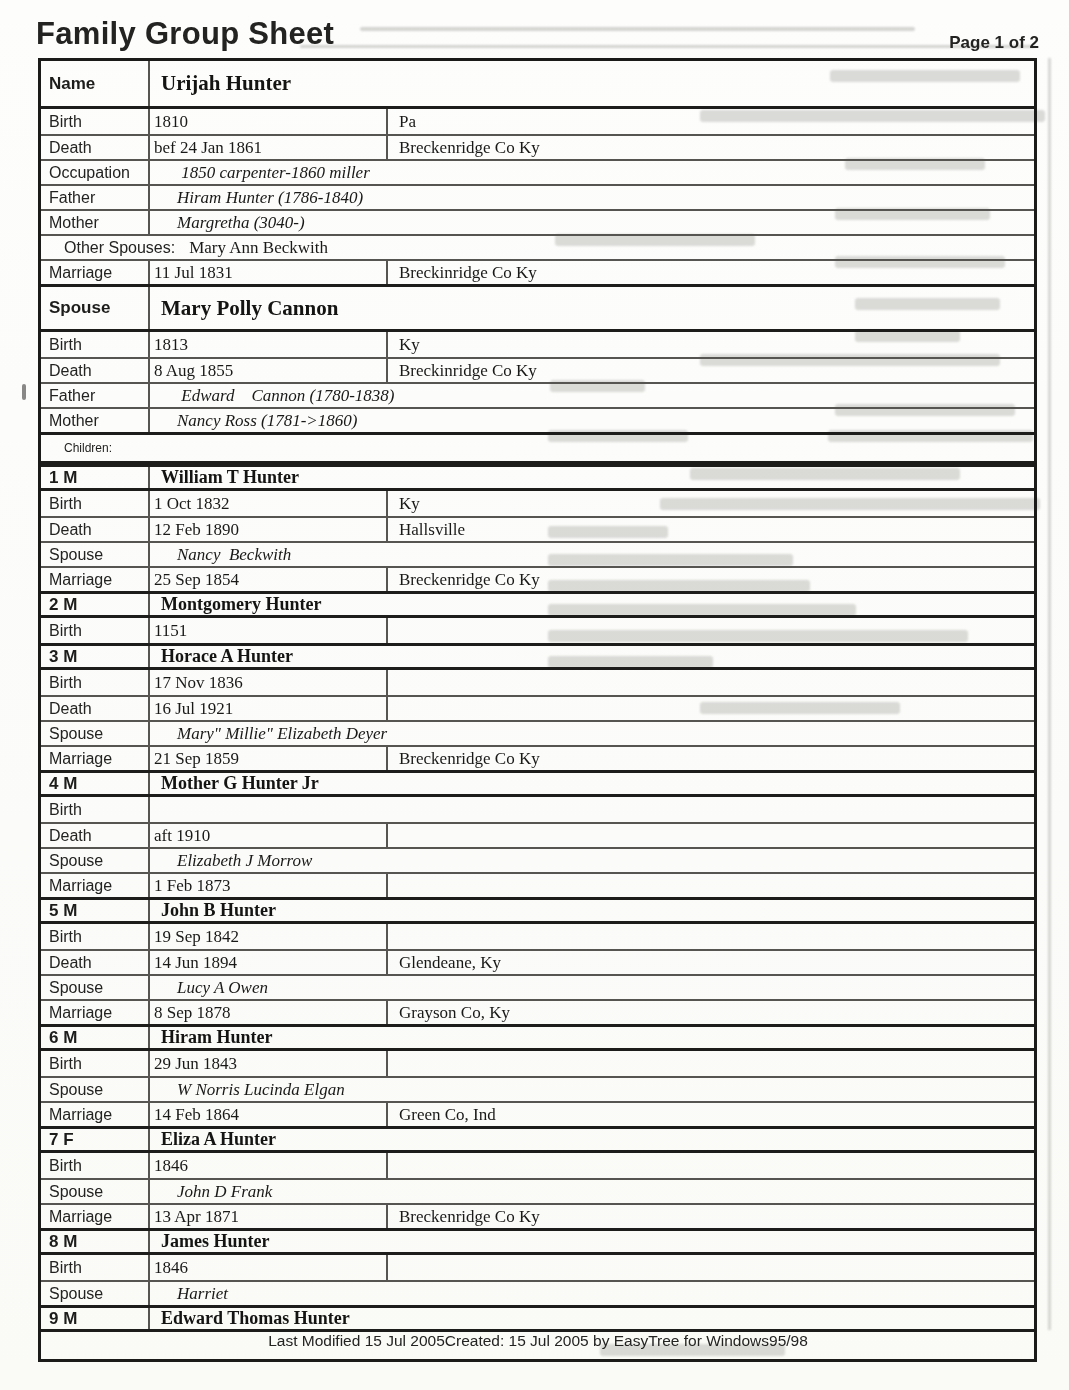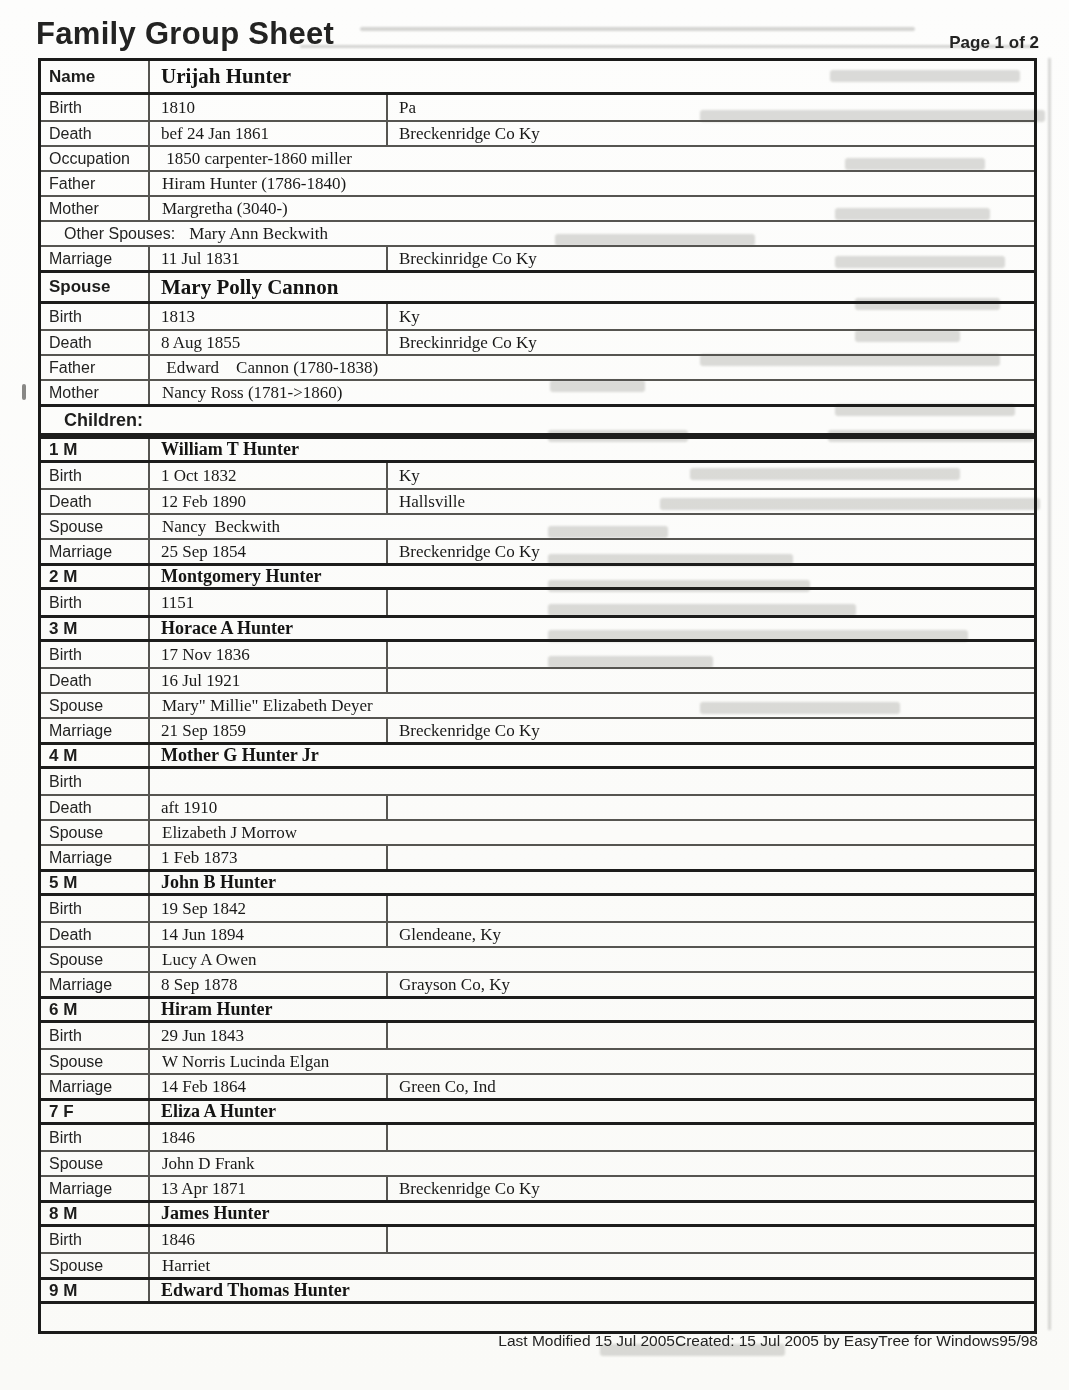--- a/index.html
+++ b/index.html
@@ -28,44 +28,44 @@
     position:absolute;left:38px;top:58px;z-index:1;
     width:999px;box-sizing:border-box;
     border:3px solid #1b1b1a;background:transparent;
   }
   .row{display:flex;align-items:stretch;box-sizing:border-box;border-top:2px solid #565551;}
   .row.first{border-top:none;}
   .row.head{border-top:3px solid #1d1d1c;border-bottom:3px solid #1d1d1c;}
   .row.first.head{border-top:none;}
   .row.after-head{border-top:none;}
   .r-detail{height:25px;}
-  .r-person{height:34px;}
+  .r-person{height:48px;}
   .r-band{height:32px;}
   .r-child{height:27px;}
   .r-spacer{height:27px;}
 
   .cell{display:flex;align-items:center;box-sizing:border-box;min-width:0;}
   .cl{width:109px;flex:none;border-right:2px solid #565551;padding-left:8px;}
-  .cv{width:238px;flex:none;border-right:2px solid #565551;padding-left:11px;}
-  .cv2{flex:1;padding-left:12px;}
+  .cv{width:238px;flex:none;border-right:2px solid #565551;padding-left:4px;}
+  .cv2{flex:1;padding-left:27px;font-style:italic;}
   .cp{flex:1;padding-left:11px;}
   .cfull{flex:1;padding-left:23px;}
 
   .headlab{font-weight:bold;font-size:17px;color:#1d1d1c;}
   .pname{font-family:"Liberation Serif",serif;font-weight:bold;font-size:21px;color:#141413;}
   .r-child .pname{font-size:18px;}
-  .band-label{font-weight:bold;font-size:18px;color:#1d1d1c;}
+  .band-label{font-weight:normal;font-size:12px;color:#1d1d1c;}
   .flabel{font-size:16px;color:#232322;}
   .fvalue{font-family:"Liberation Serif",serif;font-size:17px;color:#191918;white-space:pre-wrap;}
   .ilabel{font-size:16px;color:#232322;margin-right:14px;white-space:pre;}
   .ivalue{font-family:"Liberation Serif",serif;font-size:17px;color:#191918;white-space:pre-wrap;}
 
   .footer{
     position:absolute;left:38px;right:31px;top:1332px;z-index:2;
-    display:flex;justify-content:flex-end;
+    display:flex;justify-content:center;
     font-size:15.5px;color:#232322;
   }
 </style>
 </head>
 <body>
 
 <div class="sheet">
   <div class="artifacts" id="artifacts">
       <div class="ghost-bar" style="left: 830px; top: 70px; width: 190px;"></div>
       <div class="ghost-bar" style="left: 700px; top: 110px; width: 345px;"></div>

